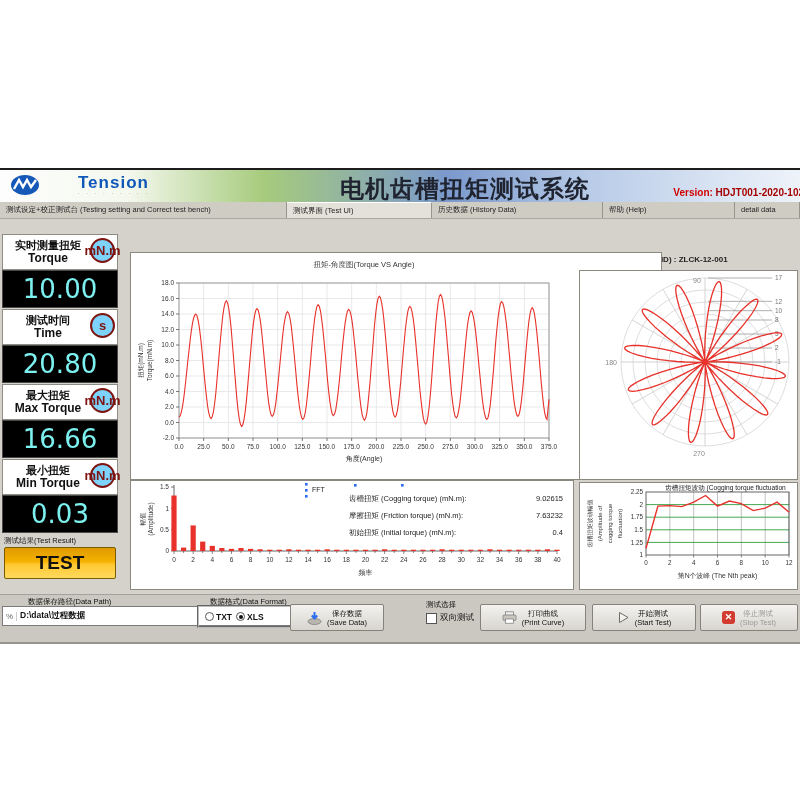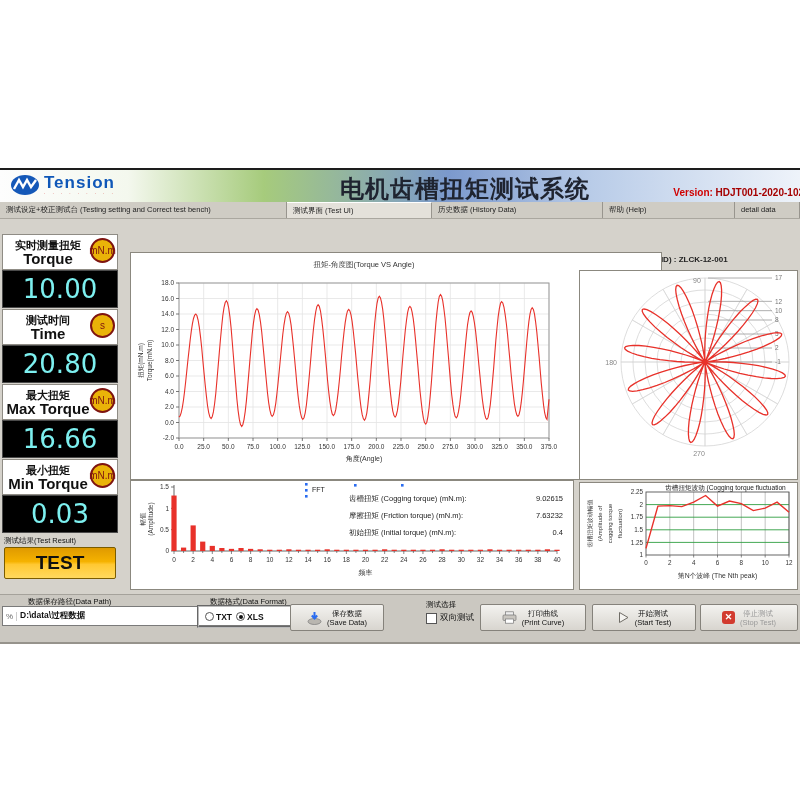--- a/index.html
+++ b/index.html
@@ -1,36 +1,36 @@
 <!DOCTYPE html>
 <html><head>
 <meta charset="utf-8">
 <style>
   html,body{margin:0;padding:0;background:#fff;width:800px;height:800px;font-family:"Liberation Sans",sans-serif;}
   #stage{position:relative;width:800px;height:800px;background:#fff;overflow:hidden;}
   #window{position:absolute;left:0;top:168px;width:800px;height:474px;background:#d5d2cb;border-top:2px solid #1d1d1d;box-sizing:border-box;}
   
   #hdr{position:relative;height:32px;background:linear-gradient(90deg,#fdfdfd 0%,#f4f8ee 16%,#a6cb7c 33%,#7b99cd 56%,#b9cce8 74%,#eef3fa 100%);}
-  #logo{position:absolute;left:10px;top:4px;display:flex;align-items:flex-end;}
+  #logo{position:absolute;left:10px;top:4px;display:flex;align-items:flex-end;gap:34px;}
   #logo .lg-txt{margin-left:4px;line-height:1;}
   #logo .lg-name{font-size:17px;font-weight:bold;color:#0f57b8;letter-spacing:1px;}
   #logo .lg-sub{font-size:4px;color:#c00;letter-spacing:3px;margin-top:1px;}
   #title{position:absolute;left:465px;top:3px;transform:translateX(-50%);font-size:24px;font-weight:bold;color:#1f2430;white-space:nowrap;letter-spacing:1px;}
   #ver{position:absolute;right:-4px;top:17px;font-size:10px;font-weight:bold;white-space:nowrap;}
   #ver .vl{color:#d00000;} #ver .vv{color:#a50000;}
   
   #tabbar{display:flex;height:16px;background:#cfccc4;border-bottom:1px solid #aaa79f;}
   .tab{font-size:7.5px;color:#222;line-height:15px;padding-left:6px;border-right:1px solid #98958e;white-space:nowrap;overflow:hidden;box-sizing:border-box;}
   .tab.active{background:#e4e1da;border-top:1px solid #fff;}
   
   .meter{position:absolute;left:2px;width:116px;height:74px;}
   .meter .mhead{position:relative;height:36px;background:#fff;border:1px solid #8f8c85;box-sizing:border-box;text-align:center;padding-top:3px;padding-right:24px;}
   .meter .zh{font-size:11px;font-weight:bold;color:#111;display:block;line-height:14px;}
-  .meter .en{font-size:15px;font-weight:bold;color:#111;display:block;line-height:13px;}
-  .unit{position:absolute;right:2px;top:3px;width:25px;height:25px;border:2px solid #7e1410;border-radius:50%;color:#7e1410;font-weight:normal;font-size:10px;display:flex;align-items:center;justify-content:center;box-sizing:border-box;background:#eab308;}
+  .meter .en{font-size:12px;font-weight:bold;color:#111;display:block;line-height:13px;}
+  .unit{position:absolute;right:2px;top:3px;width:25px;height:25px;border:2px solid #7e1410;border-radius:50%;color:#7e1410;font-weight:bold;font-size:13px;display:flex;align-items:center;justify-content:center;box-sizing:border-box;background:#7dd3fc;}
   .lcd{height:38px;background:#000;border:1px solid #4a4a4a;box-sizing:border-box;color:#7df0f0;font-weight:normal;font-size:26px;display:flex;align-items:center;justify-content:center;font-family:"DejaVu Sans",sans-serif;}
   #result-label{position:absolute;left:4px;top:366px;font-size:7.5px;color:#111;}
   #test-btn{position:absolute;left:4px;top:377px;width:110px;height:30px;background:linear-gradient(180deg,#df9a00 0%,#f5b200 45%,#ffc832 55%,#ffd95e 100%);border:1px solid #7a5c00;border-radius:2px;font-size:19px;font-weight:bold;color:#111;display:flex;align-items:center;justify-content:center;}
   
   .panel{position:absolute;background:#fff;border:1px solid #8b887f;box-sizing:border-box;}
   #main-panel{left:130px;top:82px;width:532px;height:228px;}
   #polar-panel{left:579px;top:100px;width:219px;height:210px;}
   #fft-panel{left:130px;top:310px;width:444px;height:110px;}
   #fluct-panel{left:579px;top:312px;width:219px;height:108px;}
   #product{position:absolute;left:584px;top:84px;font-size:8px;font-weight:bold;color:#222;white-space:nowrap;}

